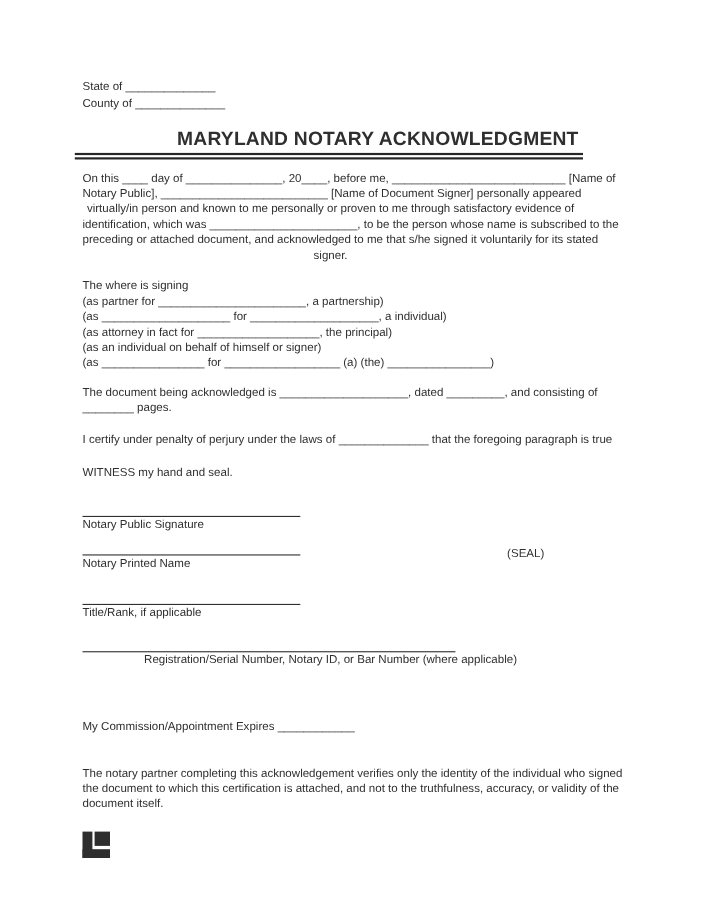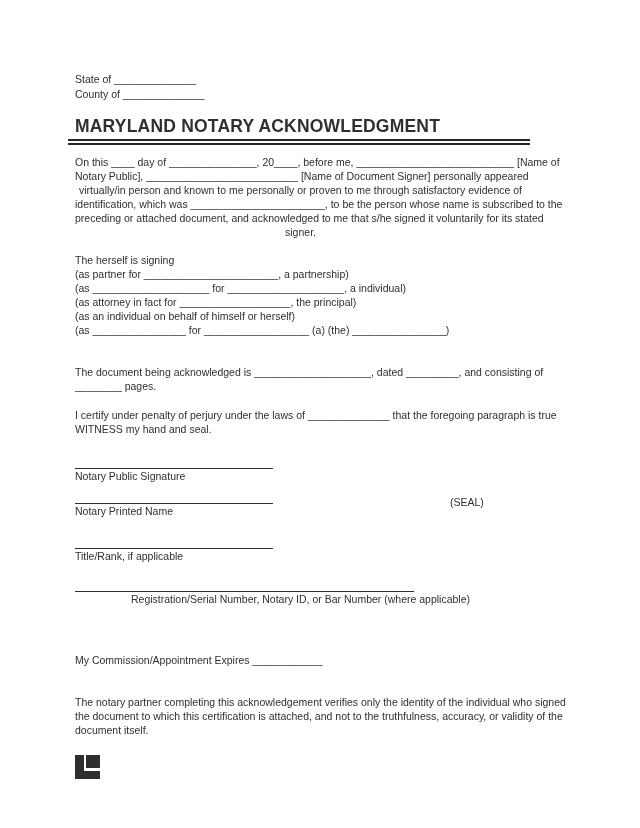--- a/index.html
+++ b/index.html
@@ -12,57 +12,57 @@
     padding: 72px 66px 0 75px;
     font-family: "Liberation Sans", "DejaVu Sans", sans-serif;
     font-size: 10.5px;
     line-height: 14px;
     color: #2f2f2f;
     overflow: hidden;
   }
   .hdr-line { white-space: nowrap; line-height: 15px; }
   .doc-title {
     margin: 14px 0 0 0;
-    text-align: left;
+    text-align: right;
     font-size: 17.5px;
     line-height: 20px;
     font-weight: bold;
     letter-spacing: 0.2px;
     white-space: nowrap;
   }
   .title-rule {
     margin-top: 3px;
     margin-left: -7px;
     margin-right: -4px;
     height: 2px;
     border-top: 2px solid #262626;
     border-bottom: 2px solid #262626;
   }
   .para { margin: 0; }
   .para .ln { display: block; white-space: nowrap; }
   .p-intro      { margin-top: 10px; text-align: center; }
   .p-signer     { margin-top: 14px; }
-  .p-document   { margin-top: 28px; }
+  .p-document   { margin-top: 13px; }
   .p-certify    { margin-top: 15px; }
-  .p-witness    { }
+  .p-witness    { margin-top: 16px; }
   .sig-row { position: relative; }
   .sig-row.r1 { margin-top: 22px; }
   .sig-row.r2 { margin-top: 10px; }
   .sig-row.r3 { margin-top: 20px; }
   .sig-row.r4 { margin-top: 18px; text-align: center; }
   .sig-line {
     height: 10px;
     width: 198px;
     border-bottom: 1.5px solid #2f2f2f;
   }
   .sig-line.wide { width: 339px; }
   .sig-label { white-space: nowrap; }
   .seal {
     position: absolute;
-    left: 375px;
+    left: 386px;
     top: 2px;
     white-space: nowrap;
   }
   .commission { margin-top: 47px; white-space: nowrap; }
   .p-disclaimer { margin-top: 28px; }
   .logo {
     position: relative;
     margin-top: 18px;
     width: 25px;
     height: 24px;
@@ -87,25 +87,25 @@
   <p class="para p-intro">
     <span class="ln">On this ____ day of _______________, 20____, before me, ___________________________ [Name of</span>
     <span class="ln">Notary Public], __________________________ [Name of Document Signer] personally appeared</span>
     <span class="ln">virtually/in person and known to me personally or proven to me through satisfactory evidence of</span>
     <span class="ln">identification, which was _______________________, to be the person whose name is subscribed to the</span>
     <span class="ln">preceding or attached document, and acknowledged to me that s/he signed it voluntarily for its stated</span>
     <span class="ln">signer.</span>
   </p>
 
   <p class="para p-signer">
-    <span class="ln">The herself is signing</span>
+    <span class="ln">The where is signing</span>
     <span class="ln">(as partner for _______________________, a partnership)</span>
     <span class="ln">(as ____________________ for ____________________, a individual)</span>
     <span class="ln">(as attorney in fact for ___________________, the principal)</span>
-    <span class="ln">(as an individual on behalf of himself or herself)</span>
+    <span class="ln">(as an individual on behalf of himself or signer)</span>
     <span class="ln">(as ________________ for __________________ (a) (the) ________________)</span>
   </p>
 
   <p class="para p-document">
     <span class="ln">The document being acknowledged is ____________________, dated _________, and consisting of</span>
     <span class="ln">________ pages.</span>
   </p>
 
   <p class="para p-certify">
     <span class="ln">I certify under penalty of perjury under the laws of ______________ that the foregoing paragraph is true</span>

